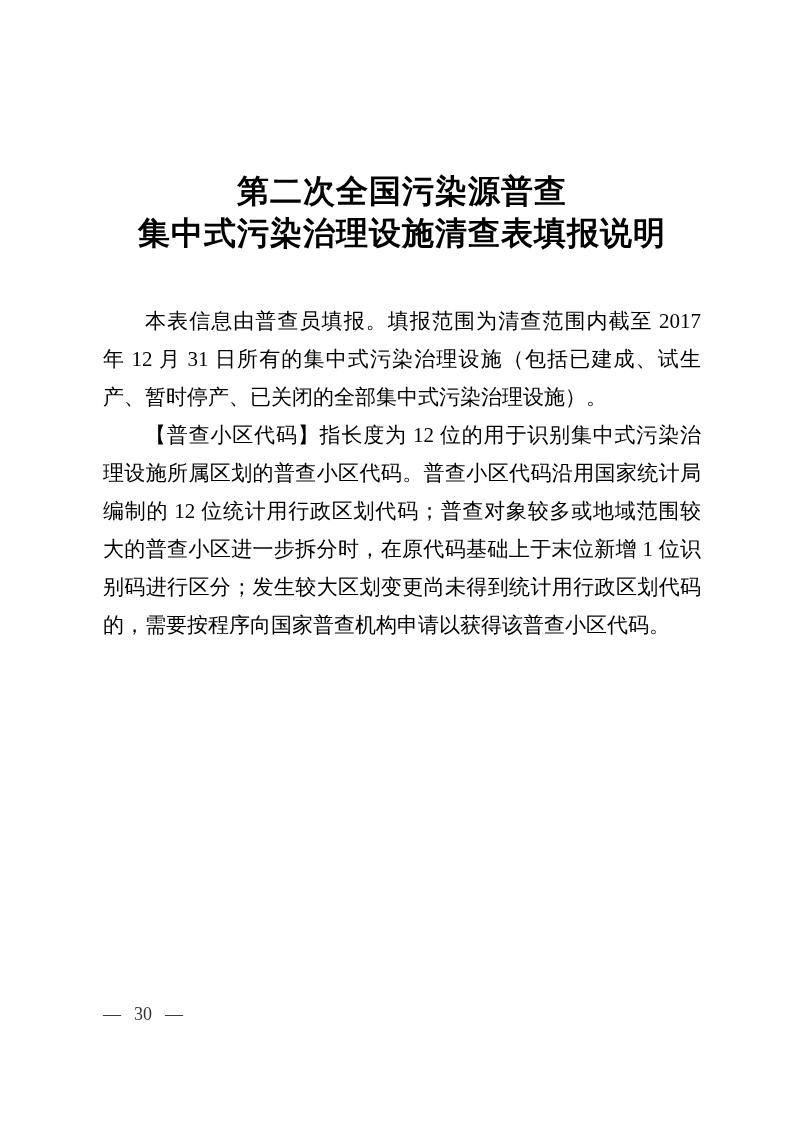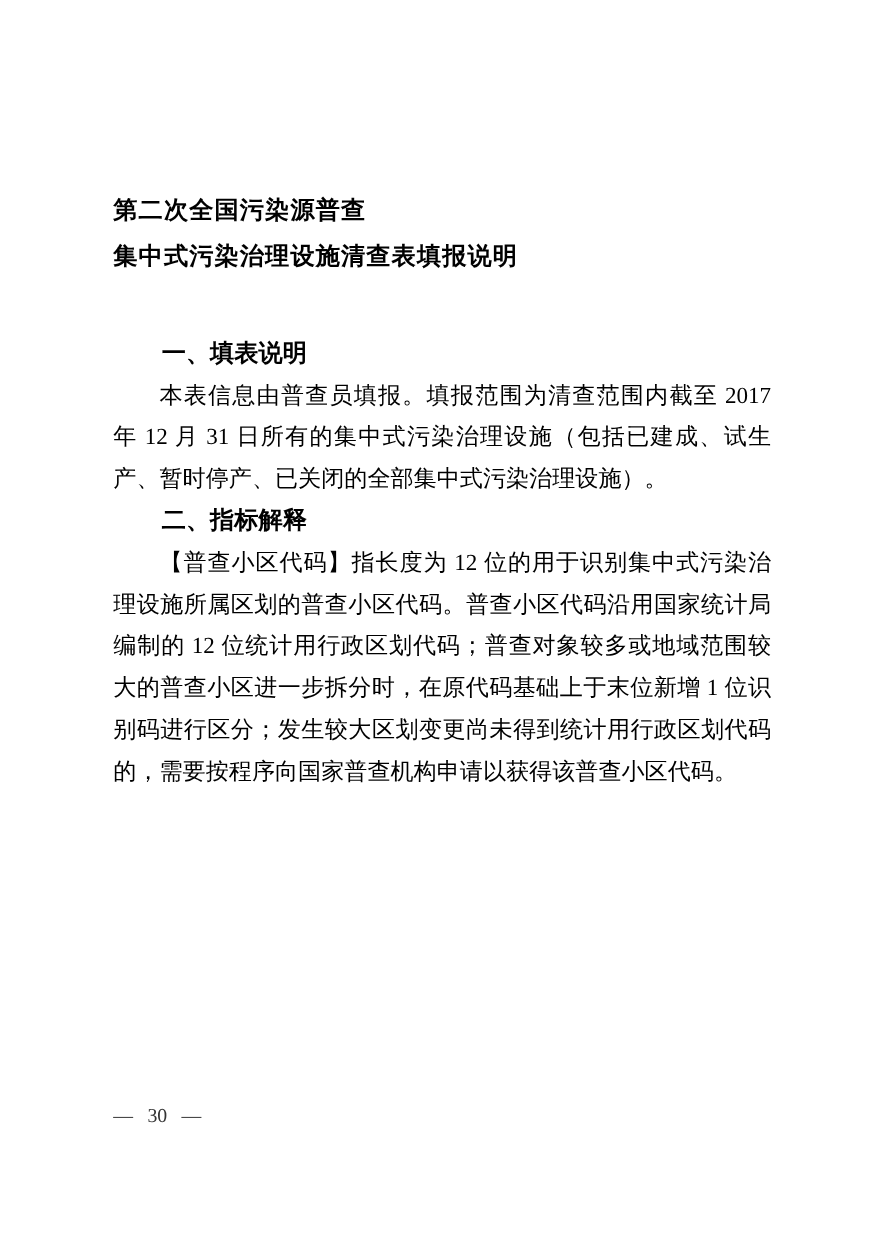--- a/index.html
+++ b/index.html
@@ -14,24 +14,24 @@
     margin: 0 auto;
     background: #ffffff;
     color: #000000;
     overflow: hidden;
   }
   .doc-title {
     position: absolute;
     top: 170px;
     left: 103px;
     width: 598px;
-    text-align: left;
+    text-align: center;
     font-family: "Liberation Sans", "DejaVu Sans", sans-serif;
     font-weight: 700;
-    font-size: 22px;
+    font-size: 32px;
     line-height: 42px;
     letter-spacing: 1px;
   }
   .doc-body {
     position: absolute;
     top: 302px;
     left: 103px;
     width: 598px;
     font-family: "Liberation Serif", "DejaVu Serif", serif;
     font-size: 21px;
@@ -73,25 +73,23 @@
 
 <div class="page">
 
   <header class="doc-title">
     <div>第二次全国污染源普查</div>
     <div>集中式污染治理设施清查表填报说明</div>
   </header>
 
   <main class="doc-body">
 
-    <h2 class="sec">一、填表说明</h2>
 
     <p>本表信息由普查员填报。填报范围为清查范围内截至 2017 年 12 月 31 日所有的集中式污染治理设施（包括已建成、试生产、暂时停产、已关闭的全部集中式污染治理设施）。</p>
 
-    <h2 class="sec">二、指标解释</h2>
 
     <p>【普查小区代码】指长度为 12 位的用于识别集中式污染治理设施所属区划的普查小区代码。普查小区代码沿用国家统计局编制的 12 位统计用行政区划代码；普查对象较多或地域范围较大的普查小区进一步拆分时，在原代码基础上于末位新增 1 位识别码进行区分；发生较大区划变更尚未得到统计用行政区划代码的，需要按程序向国家普查机构申请以获得该普查小区代码。</p>
 
 
 
 
   </main>
 
   <footer class="page-footer">
     <span>—</span>

